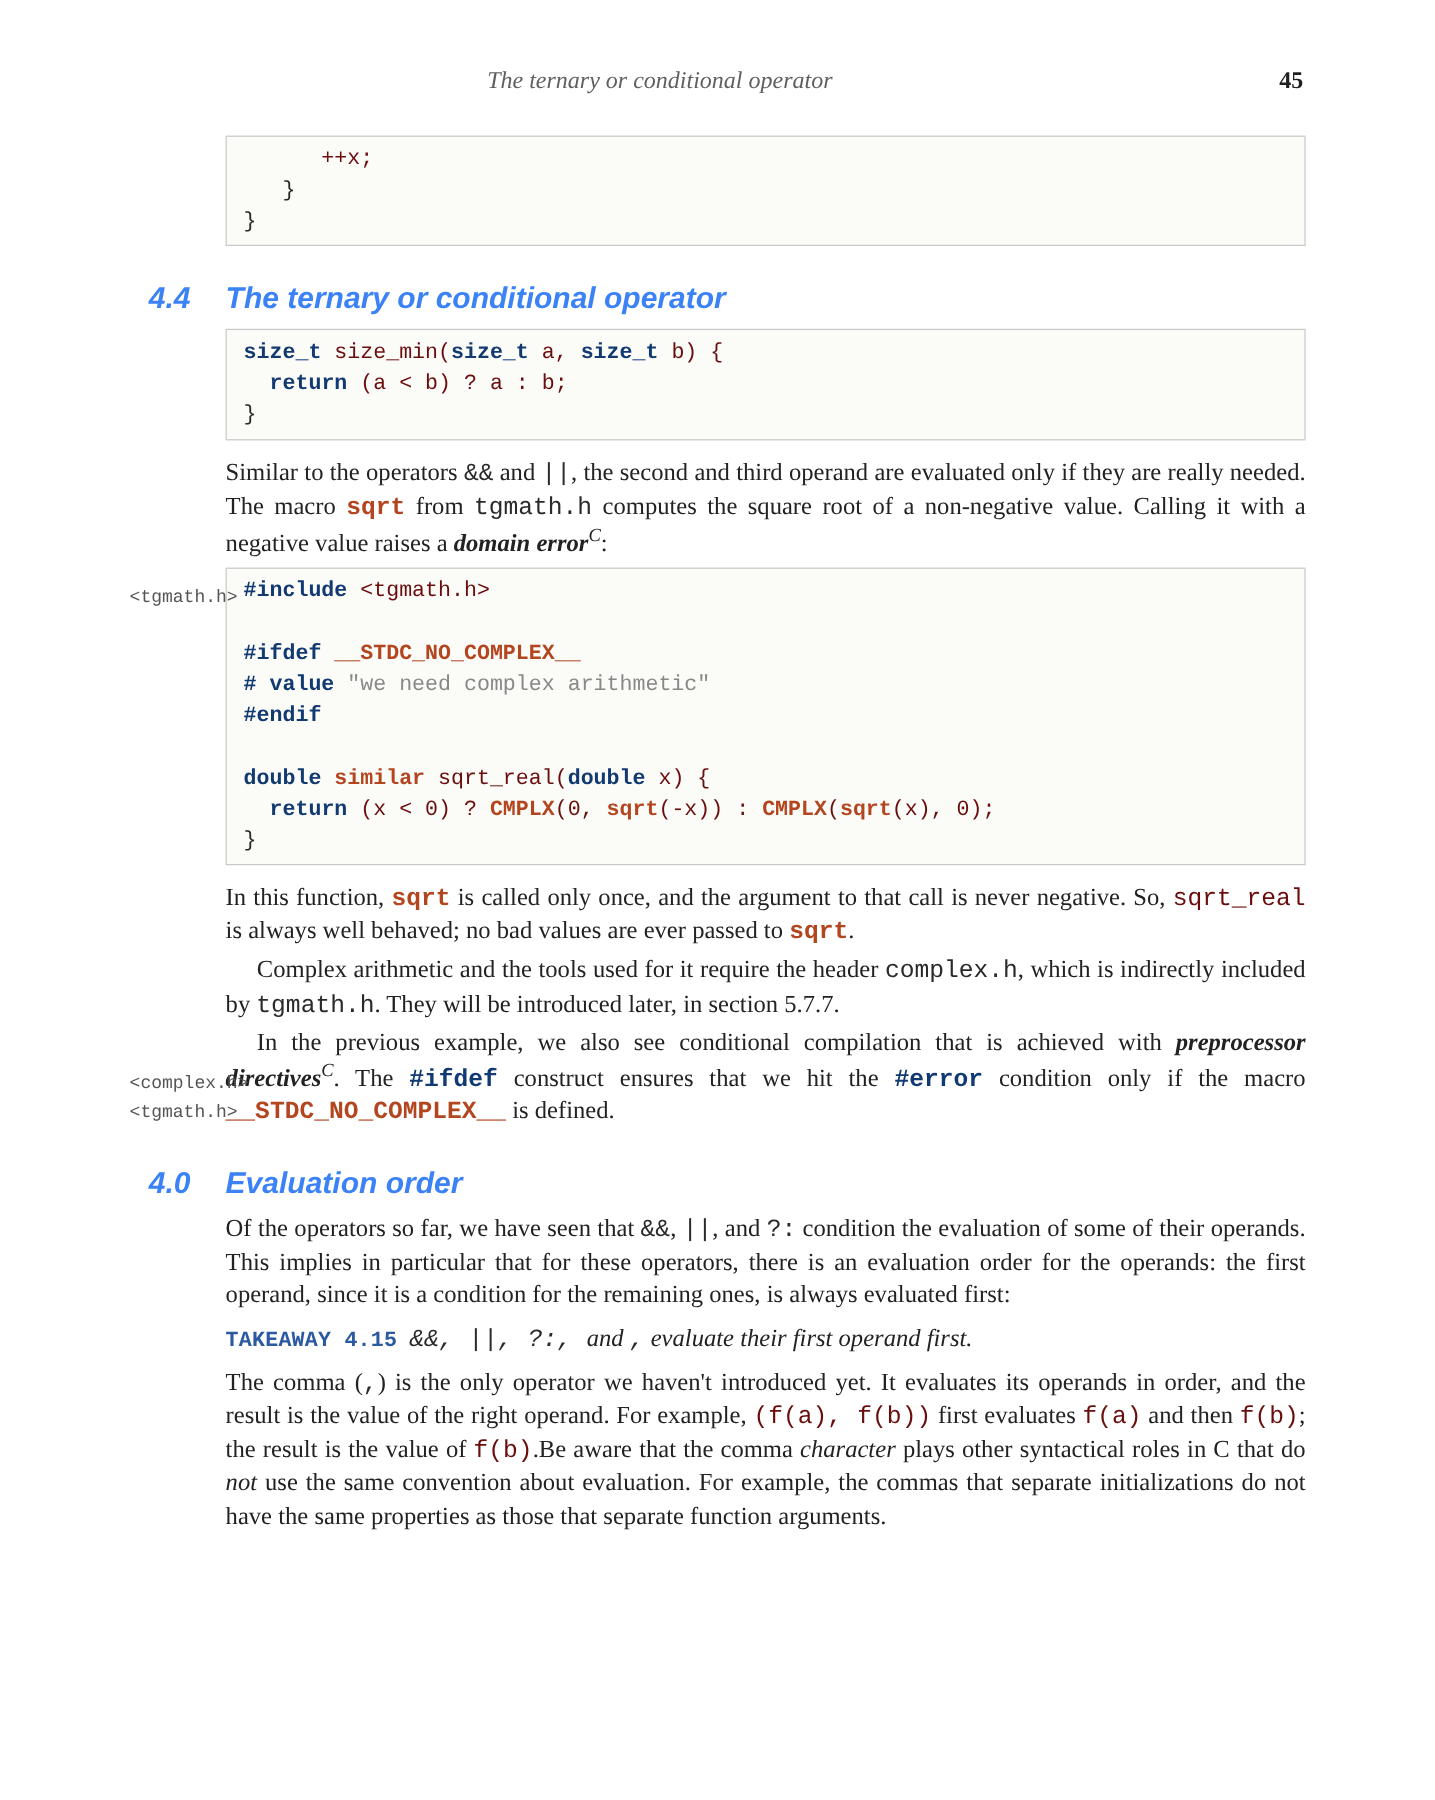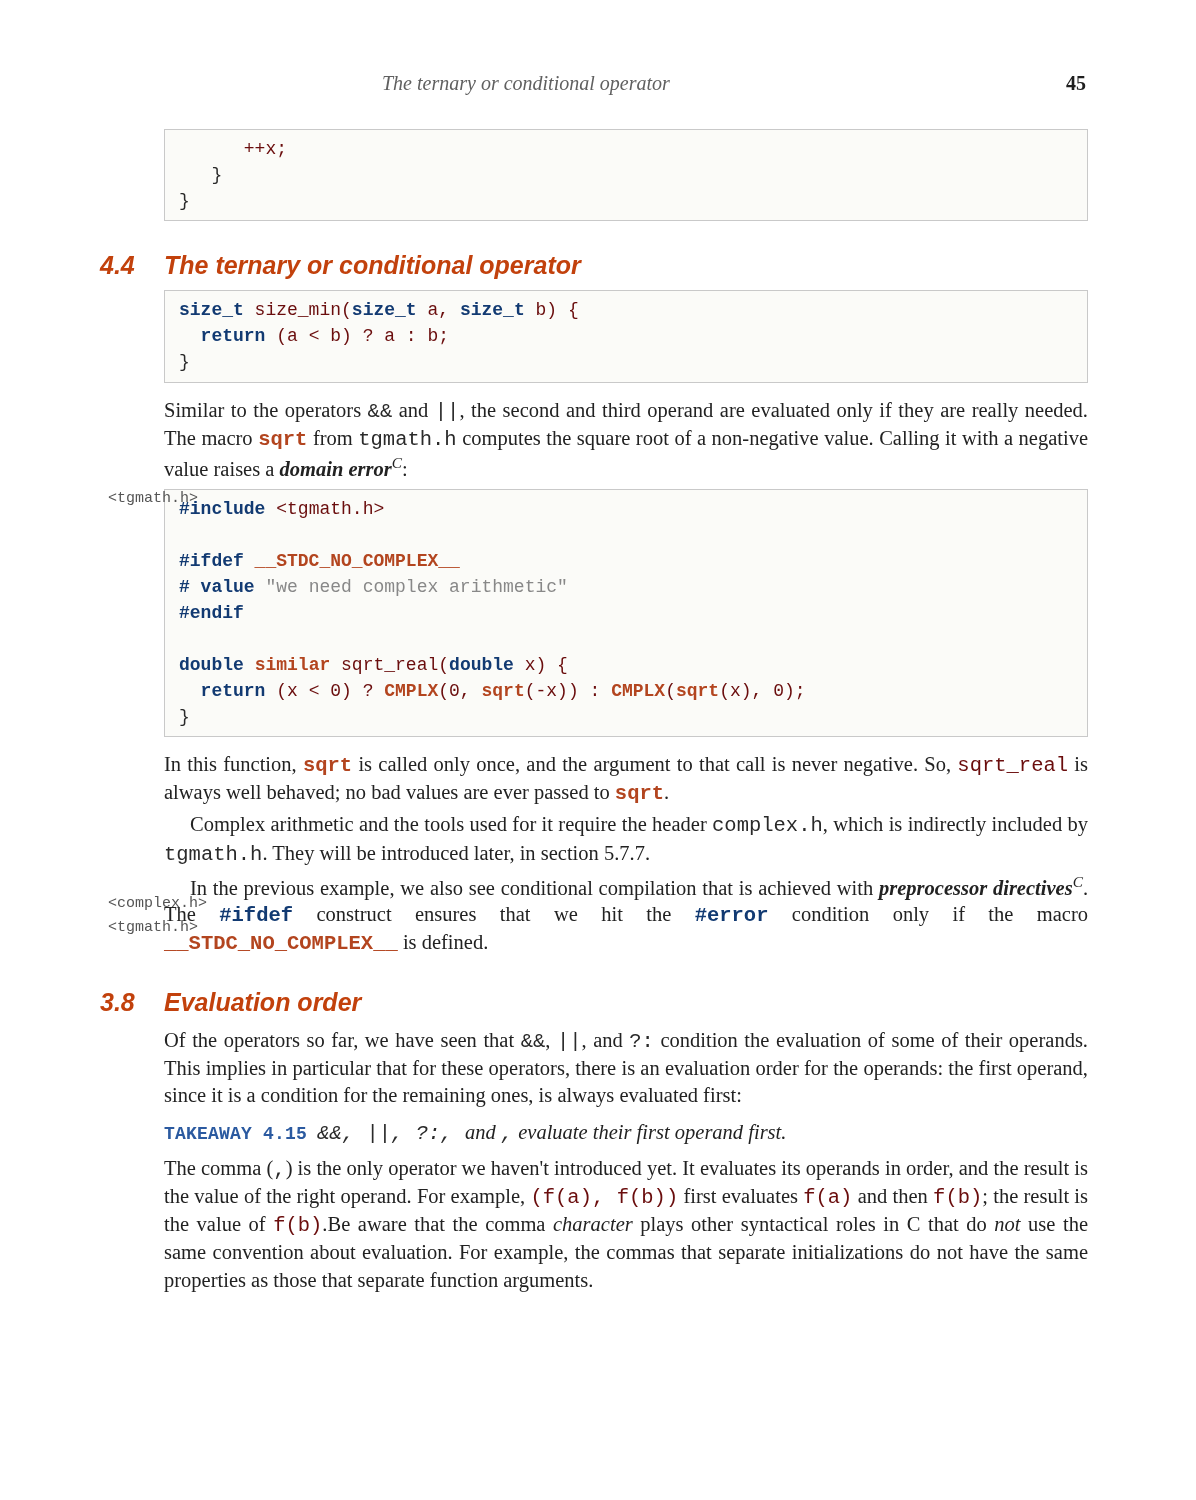--- a/index.html
+++ b/index.html
@@ -10,42 +10,41 @@
   }
   body {
     width: 1196px;
     min-height: 1500px;
     font-family: "Times New Roman", Times, serif;
     font-size: 20.5px;
     color: #222;
     position: relative;
   }
   .page {
-    padding: 56px 108px 60px 60px;
+    padding: 56px 108px 60px 84px;
     box-sizing: border-box;
     position: relative;
   }
   .running-head {
     display: flex;
     justify-content: space-between;
     align-items: baseline;
     margin-bottom: 34px;
     padding-left: 322px; 
     padding-right: 2px;
   }
   .running-title {
     font-style: italic;
     color: #606060;
     font-size: 20px;
   }
   .page-number {
     font-weight: bold;
     color: #1f1f1f;
     font-size: 20px;
-    margin-top: 16px;
   }
   .body-col {
     margin-left: 104px; 
   }
   .margin-note {
     position: absolute;
     left: 108px;
     width: 108px;
     font-family: "Courier New", Courier, monospace;
     font-size: 15px;
@@ -68,21 +67,21 @@
   .codebox .kw { font-weight: bold; color: #123a72; }
   .codebox .pl { color: #2a2a2a; }
   .codebox .fn { color: #b3451f; font-weight: bold; }
   .codebox .cm { color: #888; }
   .codebox .id { color: #6a0d0d; }
 
   h2.section {
     font-family: Arial, Helvetica, sans-serif;
     font-weight: 800;
     font-style: italic;
-    color: #c2410c;
+    color: #3b82f6;
     font-size: 25px;
     margin: 30px 0 10px -64px; 
     display: flex;
     gap: 20px;
   }
   h2.section .num { min-width: 44px; }
   p.para {
     margin: 0 0 4px 0;
     text-align: justify;
     line-height: 1.32;
@@ -157,21 +156,21 @@
 
     <p class="para indent">
       <span>Complex arithmetic and the tools used for it require the header </span><span class="ttplain">complex.h</span><span>, which is indirectly included by </span><span class="ttplain">tgmath.h</span><span>. They will be introduced later, in section 5.7.7.</span>
     </p>
 
     <p class="para indent">
       <span>In the previous example, we also see conditional compilation that is achieved with </span><span class="bolditalic">preprocessor directives</span><sup class="cmark">C</sup><span>. The </span><span class="ttblue">#ifdef</span><span> construct ensures that we hit the </span><span class="ttblue">#error</span><span> condition only if the macro </span><span class="ttfn">__STDC_NO_COMPLEX__</span><span> is defined.</span>
     </p>
 
     <h2 class="section">
-      <span class="num">3.8</span>
+      <span class="num">4.0</span>
       <span>Evaluation order</span>
     </h2>
 
     <p class="para">
       <span>Of the operators so far, we have seen that </span><span class="ttplain">&amp;&amp;</span><span>, </span><span class="ttplain">||</span><span>, and </span><span class="ttplain">?:</span><span> condition the evaluation of some of their operands. This implies in particular that for these operators, there is an evaluation order for the operands: the first operand, since it is a condition for the remaining ones, is always evaluated first:</span>
     </p>
 
     <p class="takeaway">
       <span class="takeaway-label">TAKEAWAY 4.15</span>
       &nbsp;<em><span class="ttplain" style="font-style:italic;">&amp;&amp;, ||, ?:, </span><span>and </span><span class="ttplain" style="font-style:italic;">,</span><span> evaluate their first operand first.</span></em>

